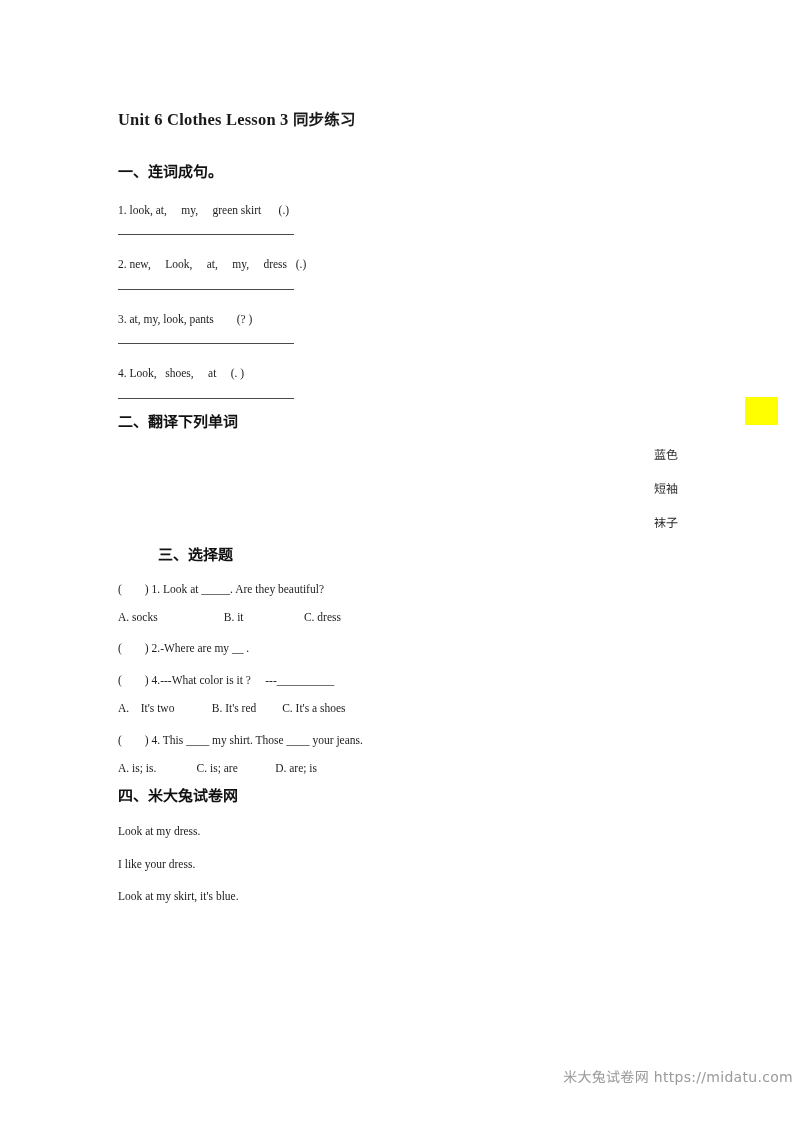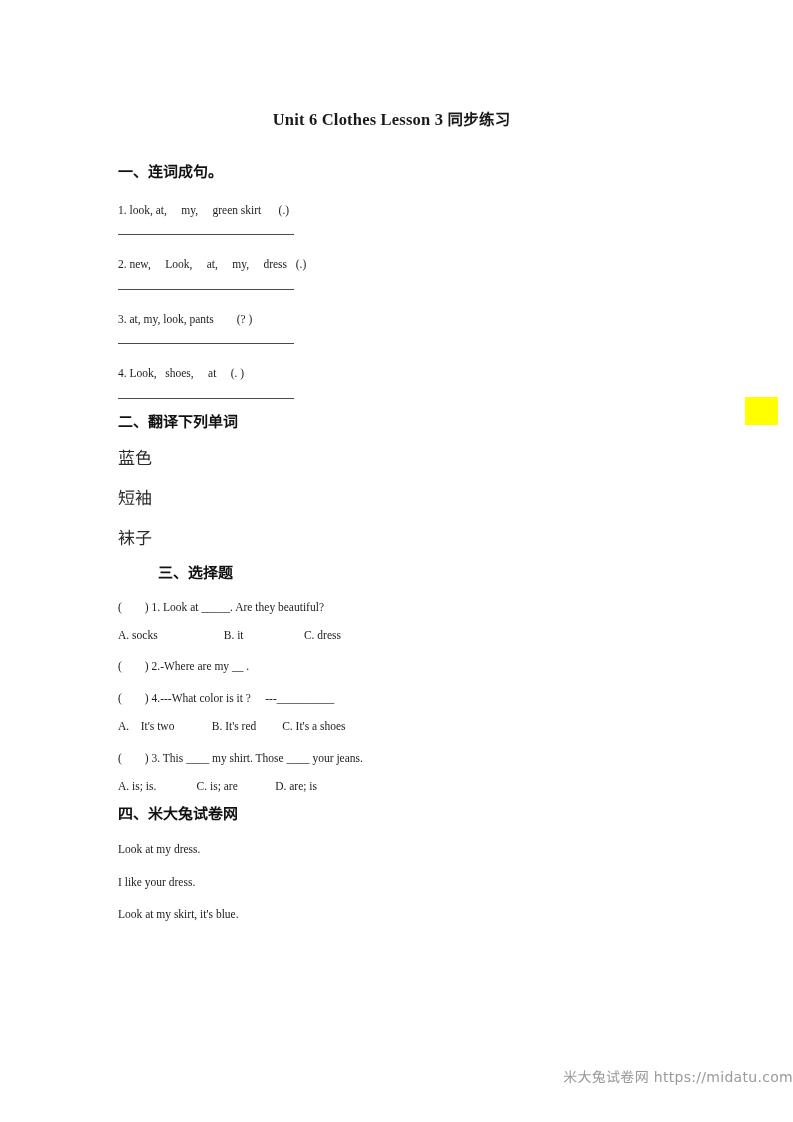--- a/index.html
+++ b/index.html
@@ -24,21 +24,20 @@
     position: absolute;
     left: 118px;
     top: 0;
     width: 560px;
   }
 
   
   .doc-title {
     font-size: 16.5px;
     font-weight: bold;
-    text-align: center;
     letter-spacing: 0.2px;
     margin: 0;
     padding-top: 107px;
     width: 547px;
   }
   .doc-title .cn {
     font-family: "DejaVu Sans", "Liberation Sans", sans-serif;
     font-size: 15.5px;
     font-weight: bold;
   }
@@ -68,25 +67,26 @@
     width: 176px;
     height: 0;
     border-bottom: 1px solid #4a4a4a;
   }
 
   .scramble-item { padding-top: 22px; }
   .scramble-rule { margin-top: 17px; }
 
   
   .vocab-item {
-    font-family: Liberation Sans, sans-serif;
-    font-size: 17px;
+    font-family: Liberation Mono, monospace;
+    font-size: 12px;
     color: #2a2a2a;
     padding-top: 20px;
     line-height: 1.2;
+    text-align: right;
   }
   .vocab-first { padding-top: 18px; }
 
   
   .mc-stem {
     font-size: 11.5px;
     line-height: 1.25;
     color: #1c1c1c;
     white-space: pre;
     padding-top: 17px;
@@ -164,21 +164,21 @@
     <h2 class="section-heading sec3-heading">三、选择题</h2>
 
     <div class="mc-stem mc-stem-first">(        ) 1. Look at _____. Are they beautiful?</div>
     <div class="mc-options">A. socks                       B. it                     C. dress</div>
 
     <div class="mc-stem">(        ) 2.-Where are my __ .</div>
 
     <div class="mc-stem">(        ) 4.---What color is it ?     ---__________</div>
     <div class="mc-options">A.    It's two             B. It's red         C. It's a shoes</div>
 
-    <div class="mc-stem">(        ) 3. This ____ my shirt. Those ____ your jeans.</div>
+    <div class="mc-stem">(        ) 4. This ____ my shirt. Those ____ your jeans.</div>
     <div class="mc-options">A. is; is.              C. is; are             D. are; is</div>
 
     <h2 class="section-heading sec4-heading">四、米大兔试卷网</h2>
 
     <div class="trans-line trans-first">Look at my dress.</div>
     <div class="trans-line">I like your dress.</div>
     <div class="trans-line">Look at my skirt, it's blue.</div>
 
   </div>
 

